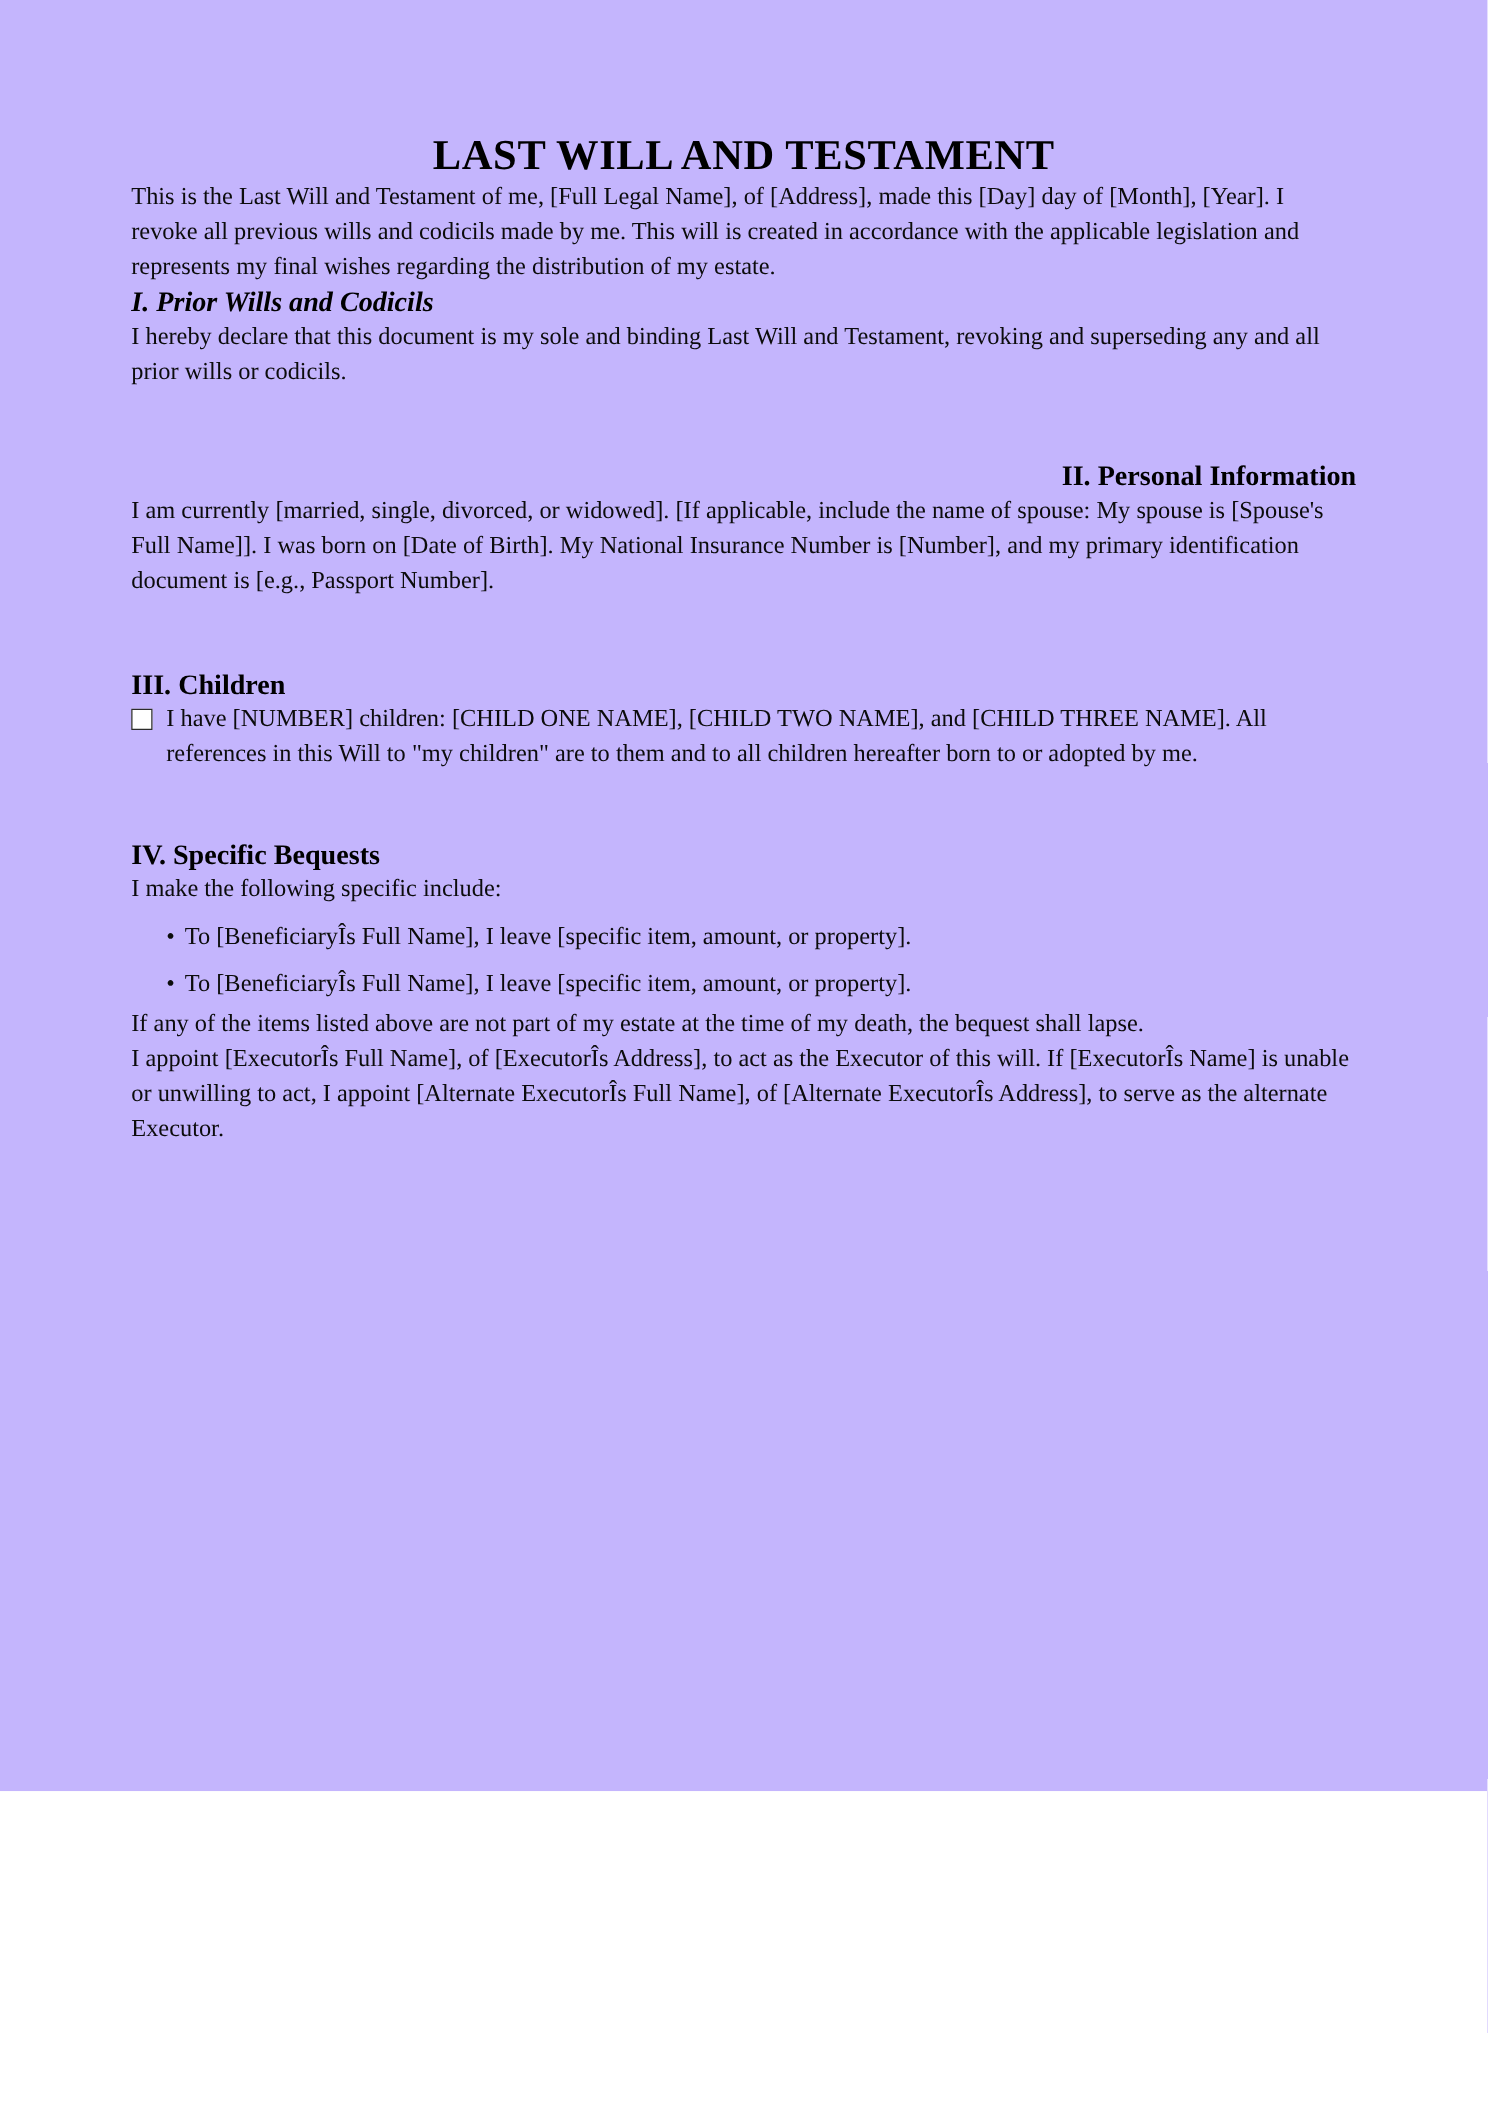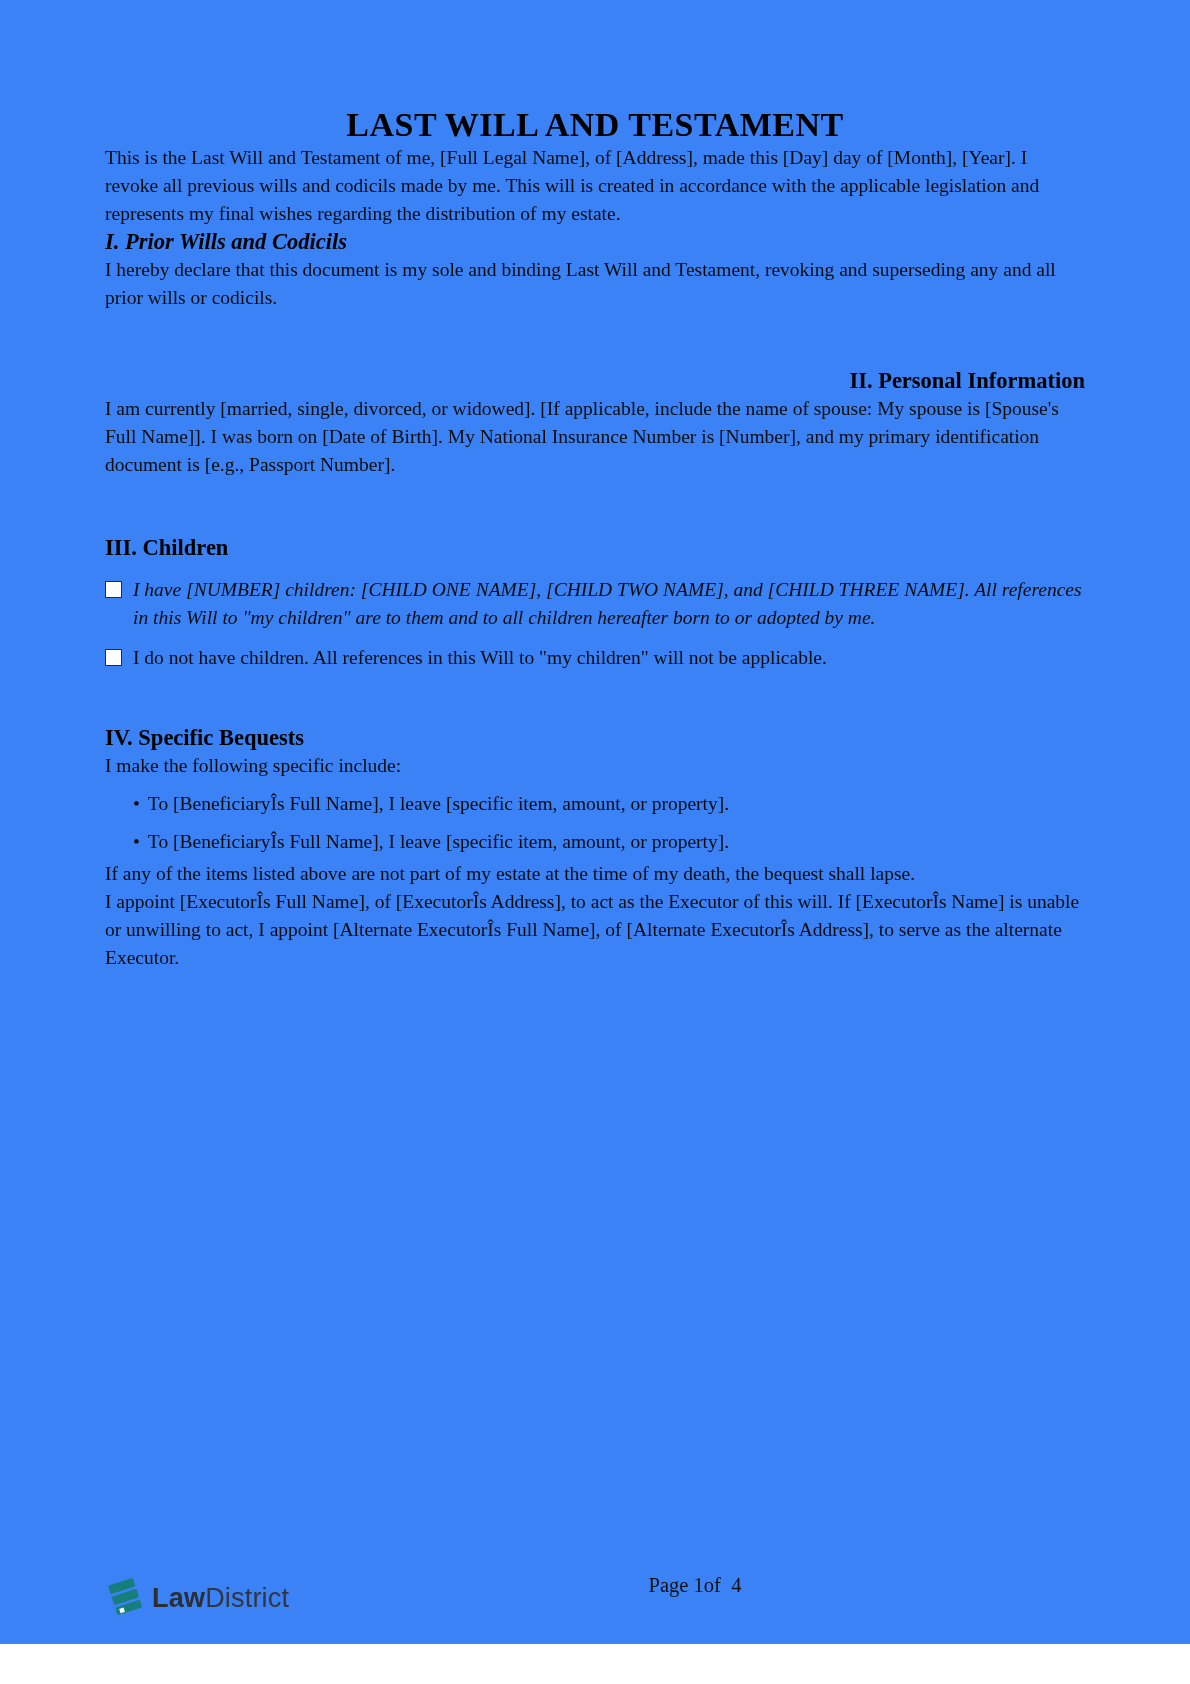--- a/index.html
+++ b/index.html
@@ -3,22 +3,22 @@
 <meta charset="utf-8">
 <style>
   html, body {
     margin: 0;
     padding: 0;
     background: #ffffff;
   }
   .page {
     position: relative;
     width: 1190px;
-    height: 1644px;
-    background: #3b82f6;
+    height: 1433px;
+    background: #c4b5fd;
     color: #0c0c0c;
     font-family: "Liberation Serif", serif;
     overflow: hidden;
   }
   .content {
     padding: 0 105px;
   }
   .doc-title {
     margin: 0;
     padding-top: 106px;
@@ -114,27 +114,23 @@
 
     <p class="body-text intro">This is the Last Will and Testament of me, [Full Legal Name], of [Address], made this [Day] day of [Month], [Year]. I revoke all previous wills and codicils made by me. This will is created in accordance with the applicable legislation and represents my final wishes regarding the distribution of my estate.</p>
 
     <h2 class="section-heading gap-section">I. Prior Wills and Codicils</h2>
     <p class="body-text gap-after-heading">I hereby declare that this document is my sole and binding Last Will and Testament, revoking and superseding any and all prior wills or codicils.</p>
 
     <h2 class="section-heading" style="margin-top:55px;text-align:right;">II. Personal Information</h2>
     <p class="body-text gap-after-heading">I am currently [married, single, divorced, or widowed]. [If applicable, include the name of spouse: My spouse is [Spouse's Full Name]]. I was born on [Date of Birth]. My National Insurance Number is [Number], and my primary identification document is [e.g., Passport Number].</p>
 
     <h2 class="section-heading" style="margin-top:55px;">III. Children</h2>
-    <div class="checkbox-item" style="margin-top:14px;font-style:italic;">
+    <div class="checkbox-item" style="">
       <span class="checkbox"></span>
       <span>I have [NUMBER] children: [CHILD ONE NAME], [CHILD TWO NAME], and [CHILD THREE NAME]. All references in this Will to "my children" are to them and to all children hereafter born to or adopted by me.</span>
-    </div>
-    <div class="checkbox-item">
-      <span class="checkbox"></span>
-      <span>I do not have children. All references in this Will to "my children" will not be applicable.</span>
     </div>
 
     <h2 class="section-heading" style="margin-top:52px;">IV. Specific Bequests</h2>
     <p class="body-text gap-after-heading">I make the following specific include:</p>
     <div class="bullet-item"><span class="bullet-glyph">•</span><span>To [BeneficiaryÎs Full Name], I leave [specific item, amount, or property].</span></div>
     <div class="bullet-item"><span class="bullet-glyph">•</span><span>To [BeneficiaryÎs Full Name], I leave [specific item, amount, or property].</span></div>
     <p class="body-text" style="margin-top:4px;">If any of the items listed above are not part of my estate at the time of my death, the bequest shall lapse.</p>
 
     <p class="body-text gap-after-heading">I appoint [ExecutorÎs Full Name], of [ExecutorÎs Address], to act as the Executor of this will. If [ExecutorÎs Name] is unable or unwilling to act, I appoint [Alternate ExecutorÎs Full Name], of [Alternate ExecutorÎs Address], to serve as the alternate Executor.</p>
 

